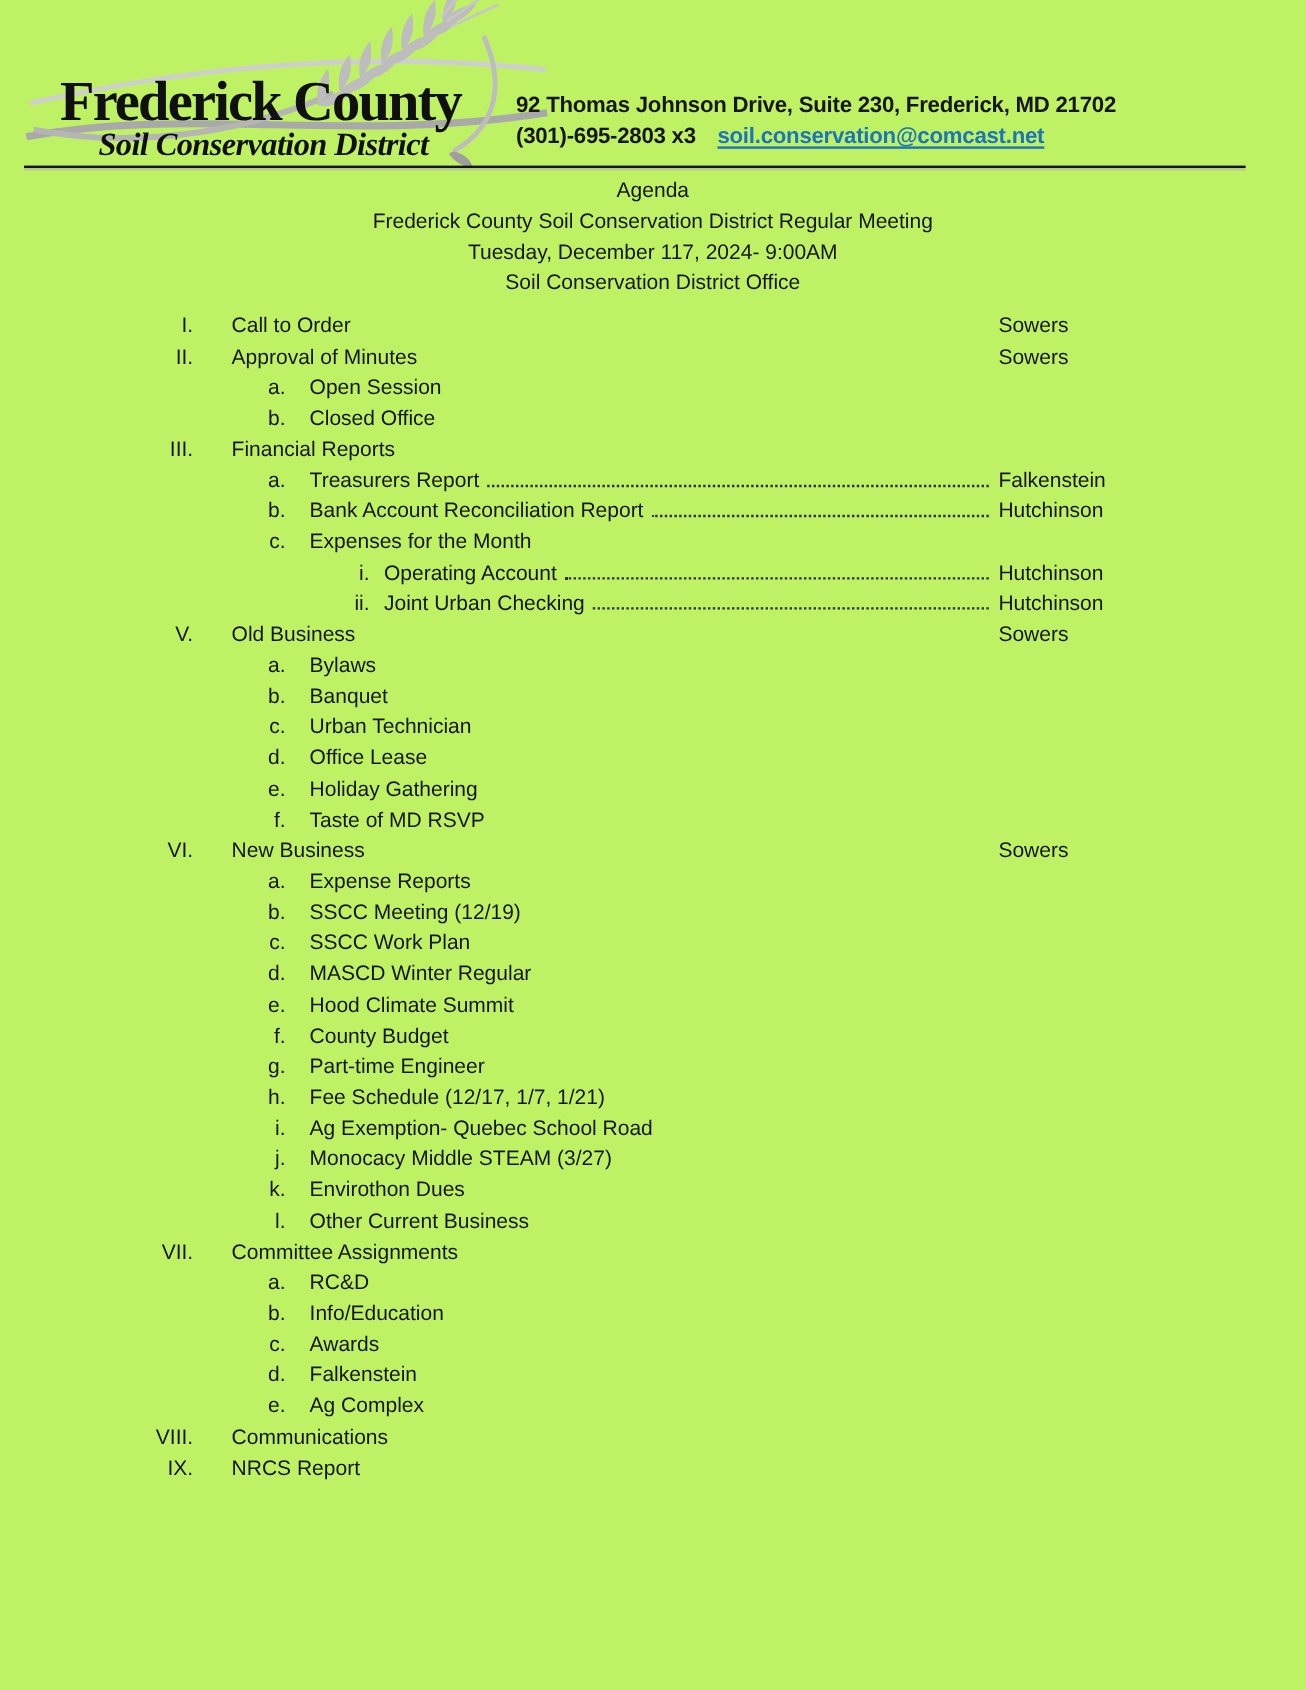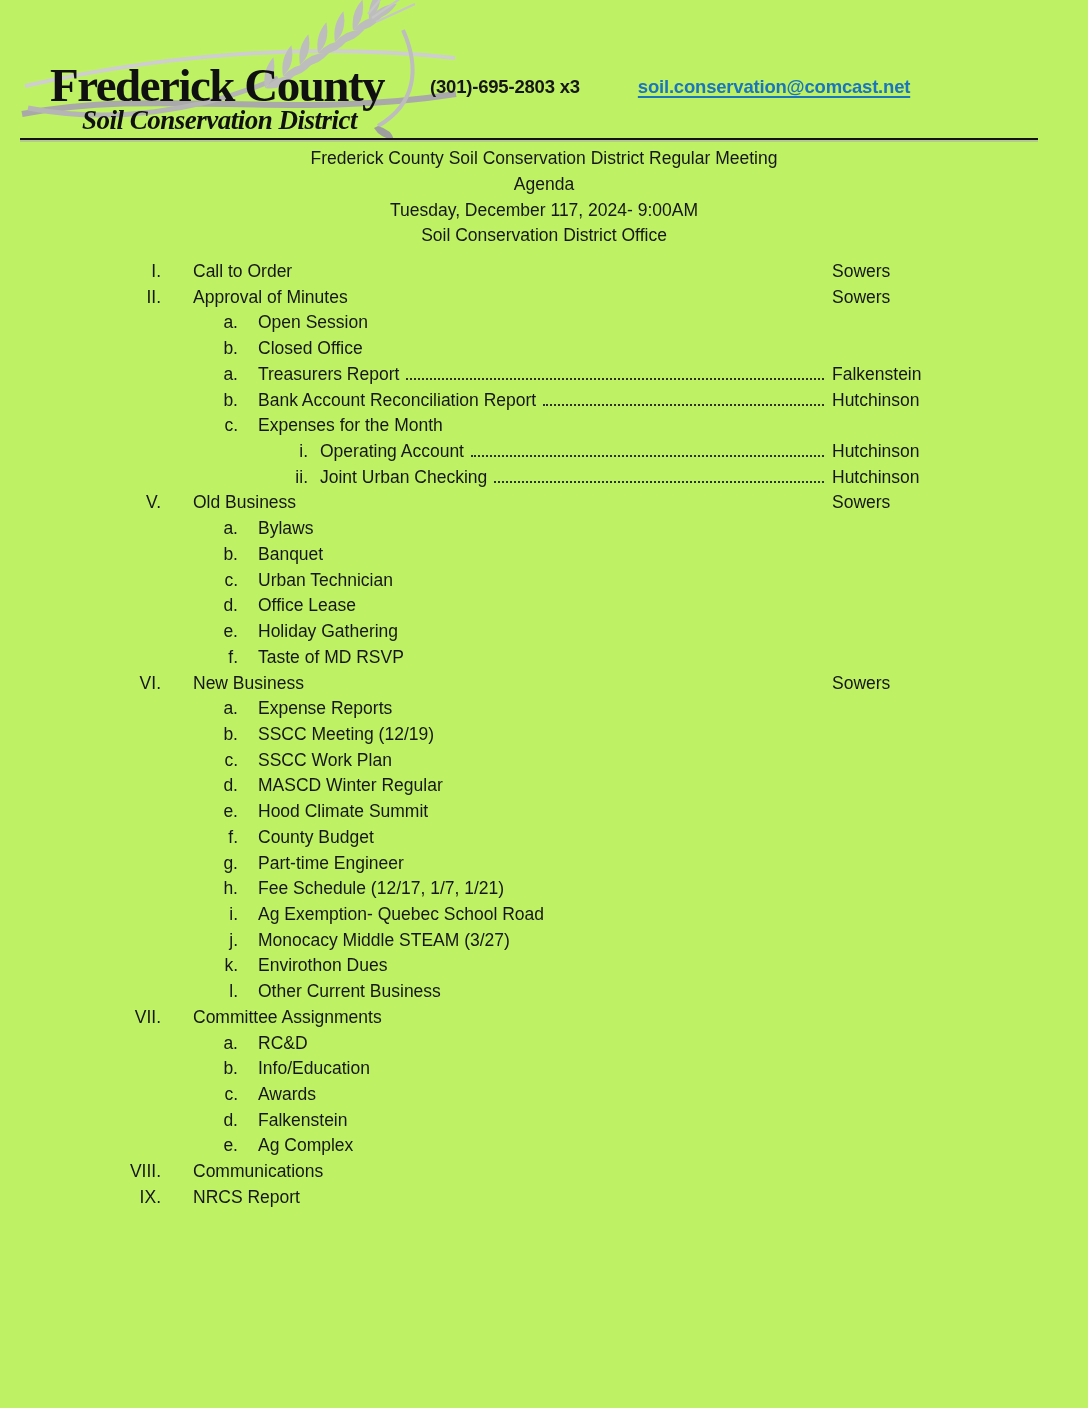--- a/index.html
+++ b/index.html
@@ -24,21 +24,21 @@
     position:absolute;left:82px;top:107px;
     font-family:"Liberation Serif", serif;
     font-weight:700;font-style:italic;font-size:27px;line-height:1;
     letter-spacing:-0.5px;color:#101010;white-space:nowrap;
   }
   .contact{
     position:absolute;left:430px;top:74px;
     font-size:18.5px;font-weight:700;line-height:26px;
     letter-spacing:-0.2px;color:#161616;white-space:nowrap;
   }
-  .contact-row2{display:flex;gap:58px;align-items:center;}
+  .contact-row2{display:flex;gap:18px;align-items:center;}
   .email-link{color:var(--link-color,#1b75bc);text-decoration:underline;text-decoration-thickness:2px;text-underline-offset:3px;}
   .header-rule{
     position:absolute;left:20px;top:138px;width:1018px;height:2px;
     background:#141414;box-shadow:0 2px 0 rgba(170,170,170,.55);
   }
 
   
   .title-block{
     position:absolute;left:0;top:146px;width:1088px;
     text-align:center;font-size:17.5px;line-height:25.8px;color:#161616;
@@ -106,31 +106,32 @@
       <path d="M352,18 L384,-4"></path>
       <path d="M356,22 L395,4"></path>
       <path d="M348,14 L370,-12"></path>
     </g>
   </svg>
 
   <div class="logo-line1">Frederick County</div>
   <div class="logo-line2">Soil Conservation District</div>
 
   <div class="contact">
+    <div>92 Thomas Johnson Drive, Suite 230, Frederick, MD 21702</div>
     <div class="contact-row2">
       <span>(301)-695-2803 x3</span>
       <a class="email-link" href="#">soil.conservation@comcast.net</a>
     </div>
   </div>
 
   <div class="header-rule"></div>
 
   <div class="title-block">
+    <div>Agenda</div>
     <div>Frederick County Soil Conservation District Regular Meeting</div>
-    <div>Agenda</div>
     <div>Tuesday, December 117, 2024- 9:00AM</div>
     <div>Soil Conservation District Office</div>
   </div>
 
   <div class="agenda">
       <div class="row lvl0">
       <span class="num">I.</span>
       <span class="txt">Call to Order</span>
 
       <span class="presenter">Sowers</span>
@@ -142,20 +143,25 @@
       <span class="presenter">Sowers</span>
     </div>
       <div class="row lvl1">
       <span class="num">a.</span>
       <span class="txt">Open Session</span>
 
     </div>
       <div class="row lvl1">
       <span class="num">b.</span>
       <span class="txt">Closed Office</span>
+
+    </div>
+      <div class="row lvl0">
+      <span class="num">III.</span>
+      <span class="txt">Financial Reports</span>
 
     </div>
       <div class="row lvl1">
       <span class="num">a.</span>
       <span class="txt">Treasurers Report</span>
       <span class="leader"></span>
       <span class="presenter">Falkenstein</span>
     </div>
       <div class="row lvl1">
       <span class="num">b.</span>

